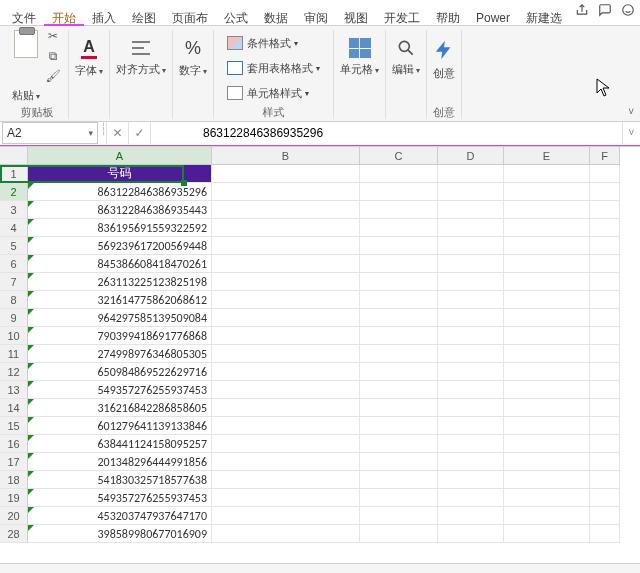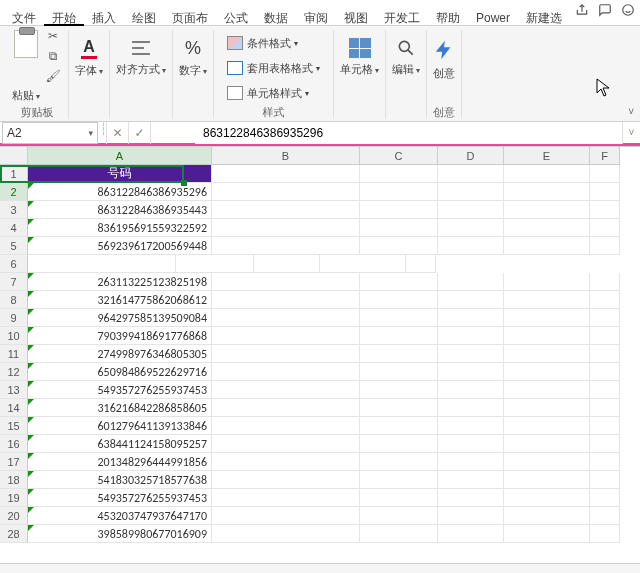--- a/index.html
+++ b/index.html
@@ -17,21 +17,21 @@
   .tabs {
     display: flex;
     align-items: center;
     height: 26px;
     background: #fff;
     border-bottom: 1px solid #d0d0d0;
     padding-left: 4px;
     font-size: 12px;
   }
   .tab { padding: 5px 8px; height: 26px; line-height: 26px; color: #444; cursor: pointer; white-space: nowrap; }
-  .tab.active { color: #404040; border-bottom: 2px solid #000000; font-weight: 500; }
+  .tab.active { color: #a16207; border-bottom: 2px solid #d946ef; font-weight: 500; }
   .tabs .spacer { flex: 1; }
   .win-btn { width: 28px; text-align: center; height: 26px; line-height: 26px; color: #666; cursor: pointer; }
 
   
   .ribbon {
     display: flex;
     align-items: stretch;
     background: #f5f5f5;
     border-bottom: 1px solid #d0d0d0;
     height: 96px;
@@ -54,21 +54,21 @@
   .a-underline { display:inline-block; padding:0 2px; border-bottom:3px solid #d03; font-weight:bold; font-size:16px;}
   .paste-icon { width:24px; height:28px; border:1px solid #bba; background:#fff; position:relative;}
   .paste-icon::before{ content:""; position:absolute; top:-4px; left:4px; width:14px; height:6px; background:#999; border:1px solid #777; border-radius:2px;}
   .percent-box{ font-size:18px; font-weight:500; color:#444;}
   .grid-icon { width:22px; height:20px; display:grid; grid-template-columns:1fr 1fr; grid-template-rows:1fr 1fr; gap:1px; }
   .grid-icon span{ background:#5a8fc7; }
   .search-icon svg, .bolt-icon svg, .arrow-align svg { display:block;}
   .cursor { position:absolute; right:28px; top:52px; font-size:16px; color:#000; pointer-events:none;}
   
   .fx-row {
-    display:flex; align-items:flex-start; height:24px; border-bottom:3px solid #ec4899; background:#fff;
+    display:flex; align-items:flex-start; height:24px; border-bottom:1px solid #ec4899; background:#fff;
   }
   .namebox{ width:96px; height:22px; border:1px solid #c8c8c8; margin:0 2px; display:flex; align-items:center; padding:0 4px; font-size:12px; background:#fff;}
   .namebox .caret{ margin-left:auto; font-size:9px; color:#666;}
   .fx-btn{ width:22px; text-align:center; color:#888; font-size:12px; border-left:1px solid #e0e0e0; height:22px; line-height:22px;}
   .fx-btn.fx{ font-style:italic; color:#555;padding-left:44px;}
   .formula-input{ flex:1; height:22px; border:none; outline:none; padding:0 8px; font-size:12px; background:#fff;}
   .fx-expand{ width:18px; text-align:center; color:#888; font-size:10px; border-left:1px solid #e0e0e0; height:22px; line-height:22px;}
 
   
   .grid-wrap{ position:relative; height: calc(573px - 26px - 96px - 24px - 10px); overflow:hidden; border-top:1px solid #d0d0d0;}
@@ -331,20 +331,21 @@
       </div>
       <div class="row">
         <div class="cell colA num green-tri">569239617200569448</div>
         <div class="cell colB"></div>
         <div class="cell colC"></div>
         <div class="cell colD"></div>
         <div class="cell colE"></div>
         <div class="cell colF"></div>
       </div>
       <div class="row">
+        <div class="cell colA num green-tri">845386608418470261</div>
         <div class="cell colB"></div>
         <div class="cell colC"></div>
         <div class="cell colD"></div>
         <div class="cell colE"></div>
         <div class="cell colF"></div>
       </div>
       <div class="row">
         <div class="cell colA num green-tri">263113225123825198</div>
         <div class="cell colB"></div>
         <div class="cell colC"></div>

